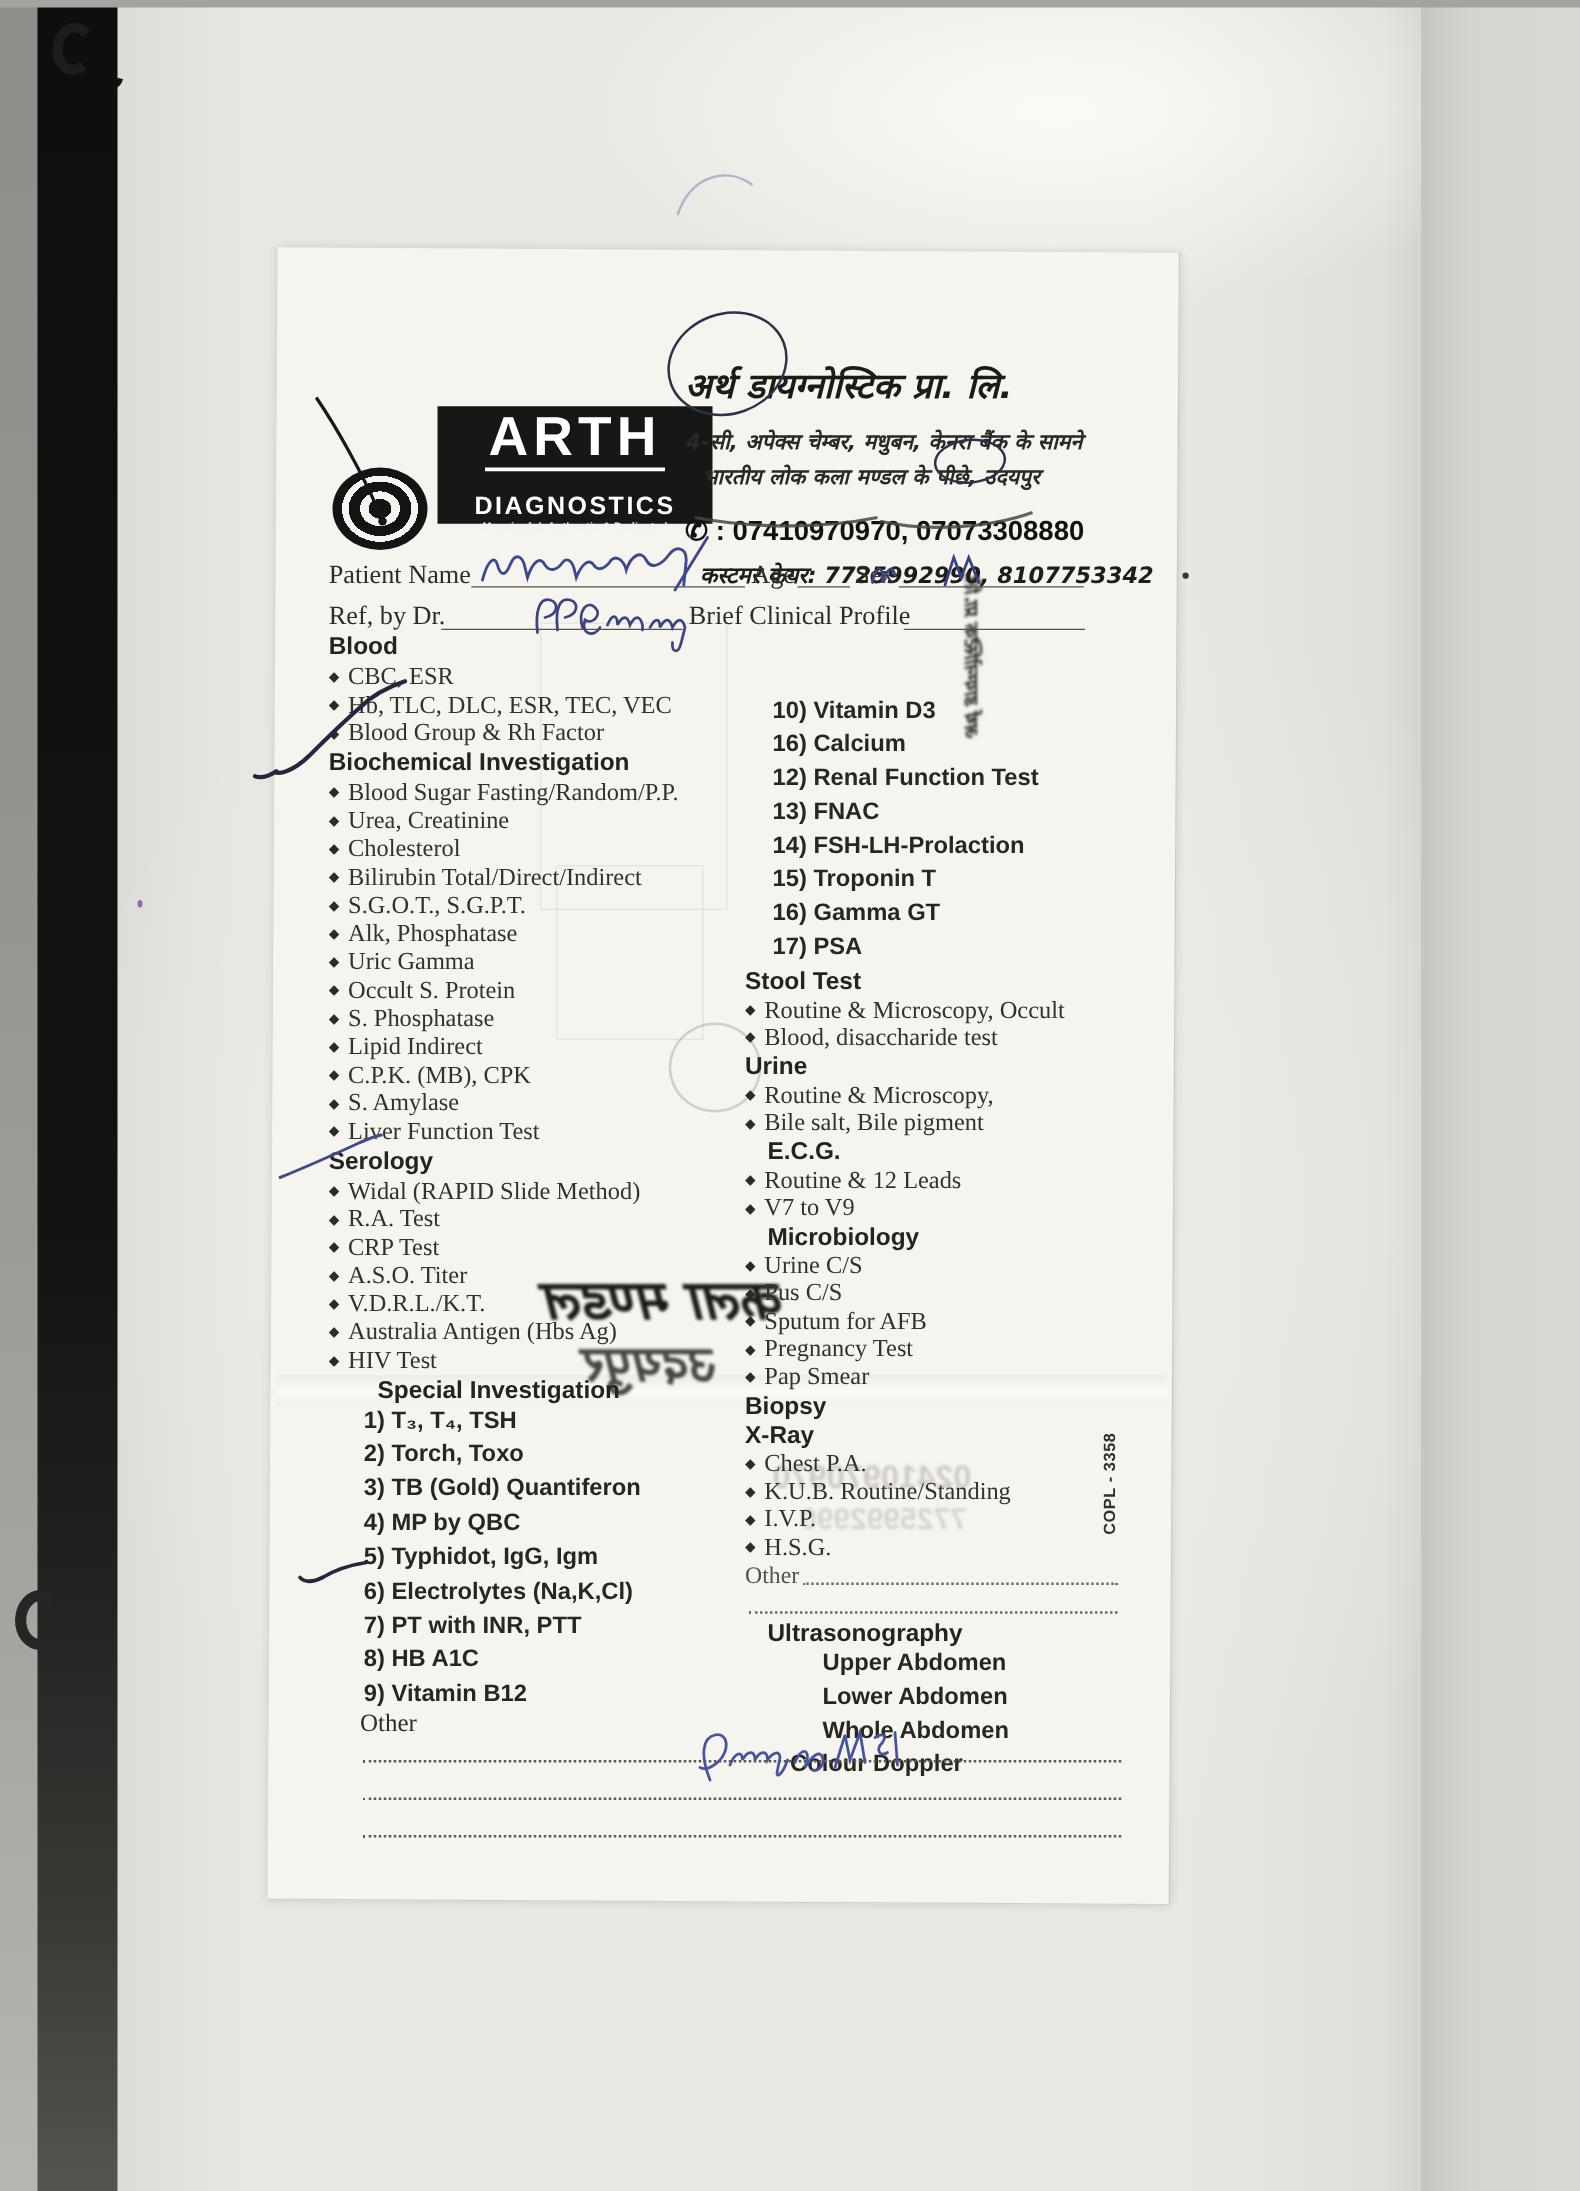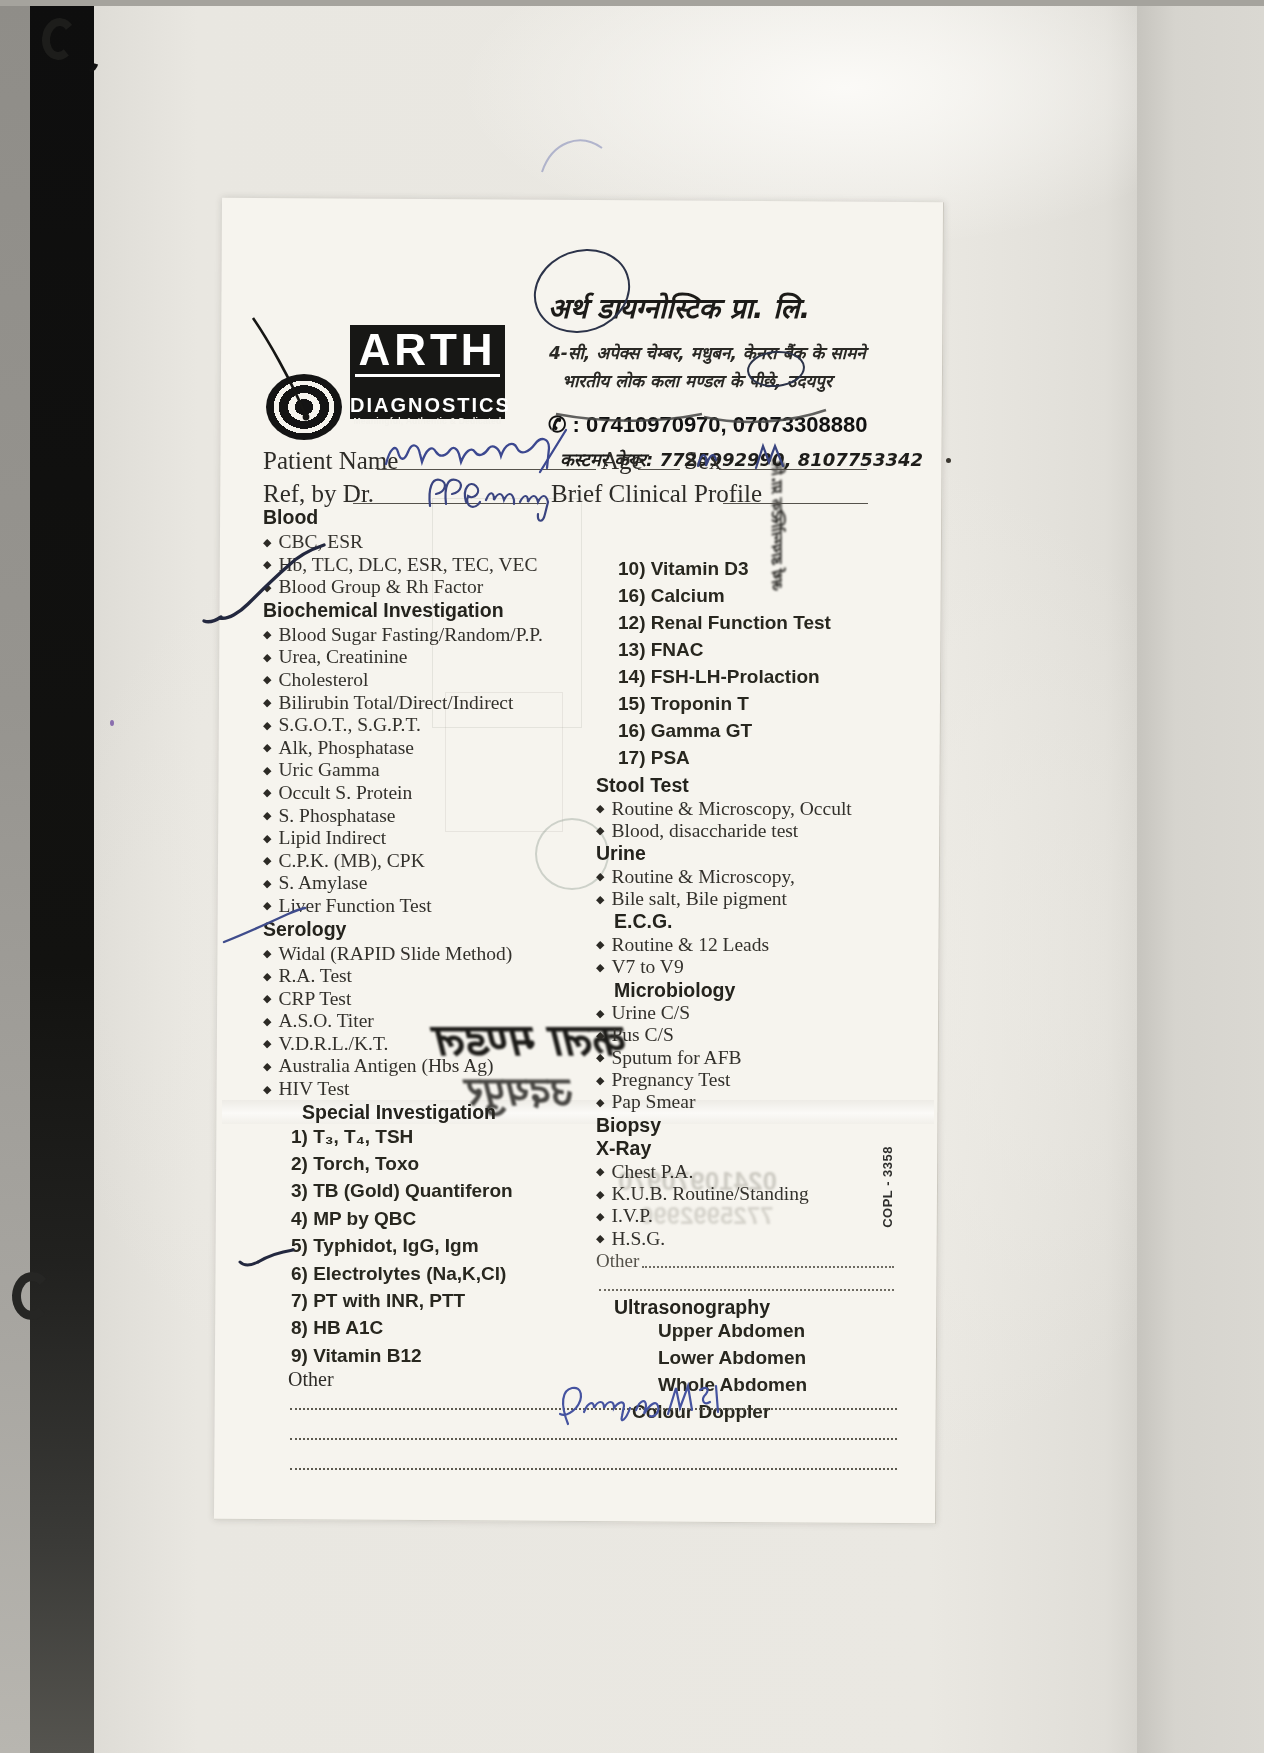--- a/index.html
+++ b/index.html
@@ -37,40 +37,40 @@
 
   
   .ghost{color:rgba(125,122,112,.34);filter:blur(1.2px);transform:scaleX(-1);
     font-weight:bold;white-space:nowrap;}
   .ghost-box{border:1px solid rgba(150,148,138,.35);}
   .ghost-stamp{border:2px solid rgba(140,152,142,.38);border-radius:50%;}
 
   
   .target-icon{left:266px;top:374px;width:76px;height:66px;border-radius:50%;
     background:radial-gradient(closest-side,#141414 0 24%,#f6f4ee 24% 42%,#141414 42% 66%,#f6f4ee 66% 80%,#141414 80% 100%);}
-  .logo-box{left:350px;top:325px;width:155px;height:94px;background:#171715;color:#fff;
+  .logo-box{left:350px;top:325px;width:220px;height:94px;background:#171715;color:#fff;
     text-align:center;padding-top:2px;}
   .logo-name{font:bold 44px/46px "Liberation Sans",sans-serif;letter-spacing:4px;
     display:inline-block;border-bottom:3px solid #fff;padding:0 3px 1px 3px;}
   .logo-sub{font:bold 20px/22px "Liberation Sans",sans-serif;letter-spacing:2px;margin-top:17px;}
   .logo-tag{font:bold 8.6px/11px "Liberation Sans",sans-serif;color:#f2f0ea;letter-spacing:.2px;}
 
   
   .hi{font-family:"DejaVu Sans",sans-serif;color:#1c1b18;white-space:nowrap;font-style:italic;}
   .co-name{left:548px;top:288px;font-size:28px;font-weight:bold;}
   .addr1{left:549px;top:341px;font-size:17px;font-weight:bold;color:#2a2925;}
   .addr2{left:562px;top:369px;font-size:17px;font-weight:bold;color:#2a2925;}
   .phone-line{left:548px;top:412px;font-size:22px;font-weight:bold;color:#111;}
   .cust-line{left:560px;top:447px;font-size:18px;font-weight:bold;color:#1e1d1a;}
   .pen-ellipse{border:2.5px solid #2c3349;border-radius:50%;}
   .ellipse-arth{left:533px;top:250px;width:98px;height:82px;transform:rotate(-20deg);border-width:2.5px;}
   .ellipse-peeche{left:747px;top:351px;width:58px;height:36px;transform:rotate(-5deg);border-width:2px;}
 
   
-  .lbl{font-family:"Liberation Serif",serif;font-size:25px;color:#2e2c28;white-space:nowrap;}
+  .lbl{font-family:"Liberation Serif",serif;font-size:21px;color:#2e2c28;white-space:nowrap;}
   .fline{border-bottom:1.6px solid #55524c;height:0;}
 
   
   .col{position:absolute;}
   .col .row{position:relative;white-space:nowrap;}
   .row.h {font:bold 19.5px "Liberation Sans",sans-serif;color:#24231d;}
   .row.h2{font:bold 19.5px "Liberation Sans",sans-serif;color:#24231d;}
   .row.b {font:19.5px "Liberation Serif",serif;color:#33312c;}
   .row.n {font:bold 19px "Liberation Sans",sans-serif;color:#28271f;}
   .row.u,.row.u2{font:bold 19px "Liberation Sans",sans-serif;color:#28271f;}

